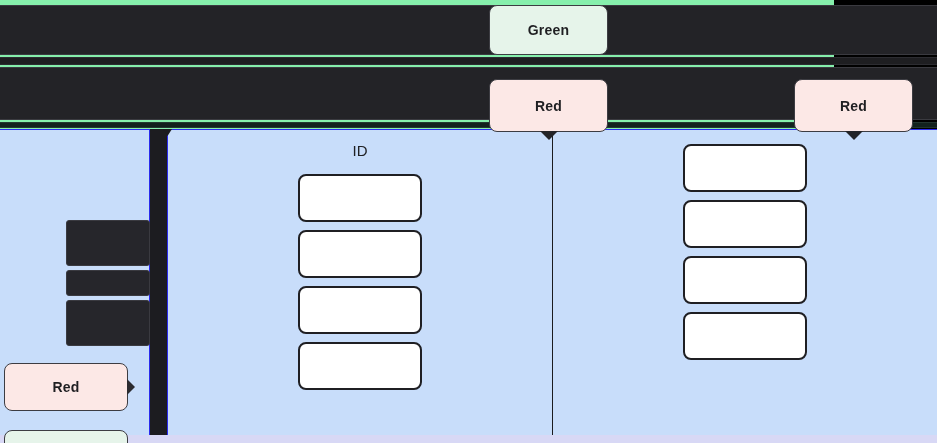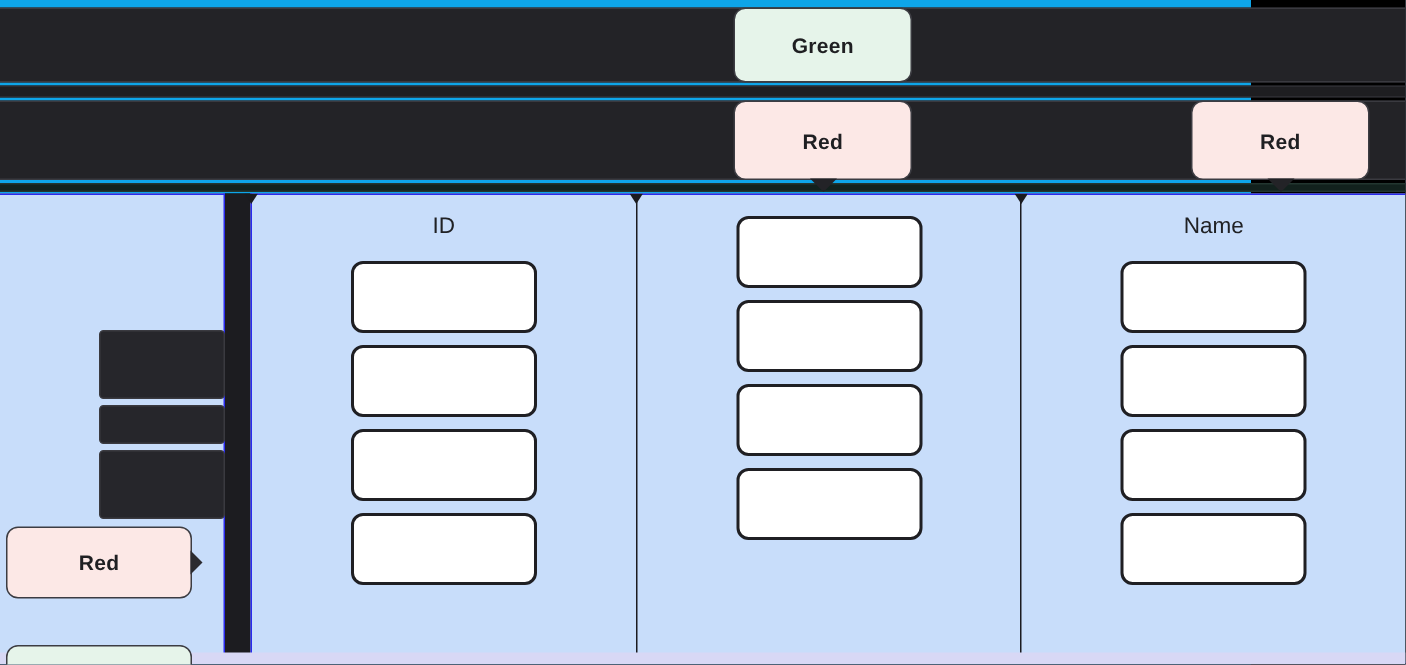--- a/index.html
+++ b/index.html
@@ -6,21 +6,21 @@
   * { box-sizing: border-box; margin: 0; padding: 0; }
   html, body {
     width: 937px; height: 443px;
     background: #000000;
     font-family: "Liberation Sans", "DejaVu Sans", sans-serif;
     overflow: hidden;
   }
   #root {
     position: relative;
     width: 834px; height: 443px;
-    background: #0ea5e9;
+    background: #86efac;
   }
 
   
   .band {
     position: absolute;
     left: 0; width: 937px;
     background: #232327;
     border-top: 1px solid #3a3a40;
     border-bottom: 1px solid #3a3a40;
   }
@@ -36,21 +36,21 @@
     border-radius: 8px;
     display: flex;
     align-items: center;
     justify-content: center;
     font-size: 14px;
     font-weight: bold;
     color: #1f1f22;
     letter-spacing: .2px;
     z-index: 40;
   }
-  .tip.red   { background: #fce8e6; }
+  .tip.red   { background: #fce8e6; margin-top: 12px; }
   .tip.green { background: #e6f4ea; }
 
   .tip-arrow-down {
     position: absolute;
     left: 50%;
     bottom: -9px;
     margin-left: -9px;
     width: 0; height: 0;
     border-left: 9px solid transparent;
     border-right: 9px solid transparent;
@@ -228,29 +228,20 @@
 
       <div class="col">
         <span class="handle-top"></span>
         <div class="cell"></div>
         <div class="cell"></div>
         <div class="cell"></div>
         <div class="cell"></div>
         <span class="handle-bottom"></span>
       </div>
 
-      <div class="col">
-        <span class="handle-top"></span>
-        <div class="col-header">Name</div>
-        <div class="cell"></div>
-        <div class="cell"></div>
-        <div class="cell"></div>
-        <div class="cell"></div>
-        <span class="handle-bottom"></span>
-      </div>
 
 
 
     </div>
 
     <div id="bottom-strip"></div>
   </div>
 
 </div>
 

